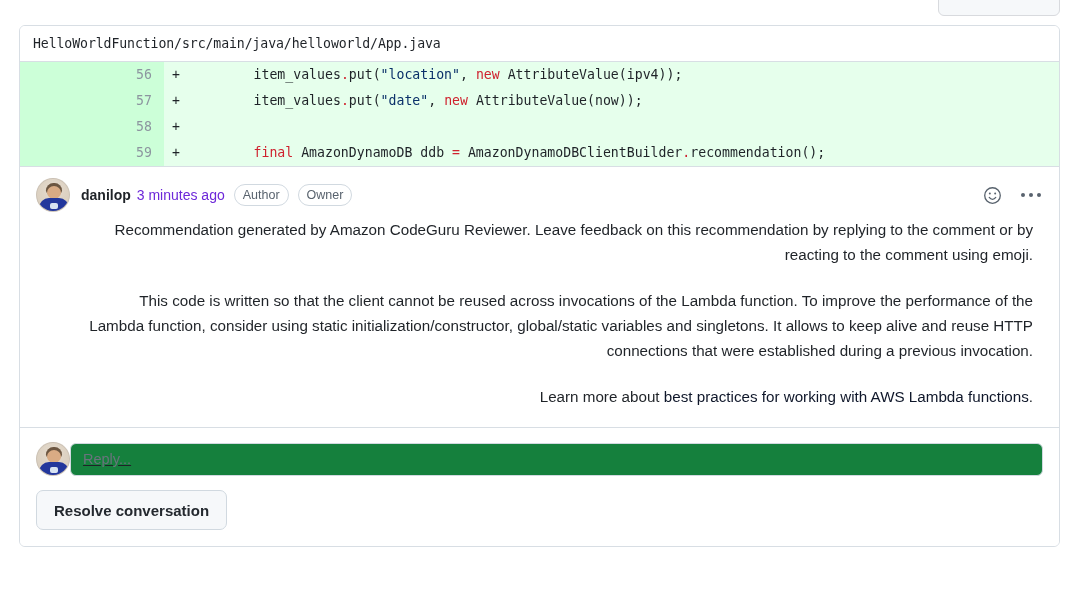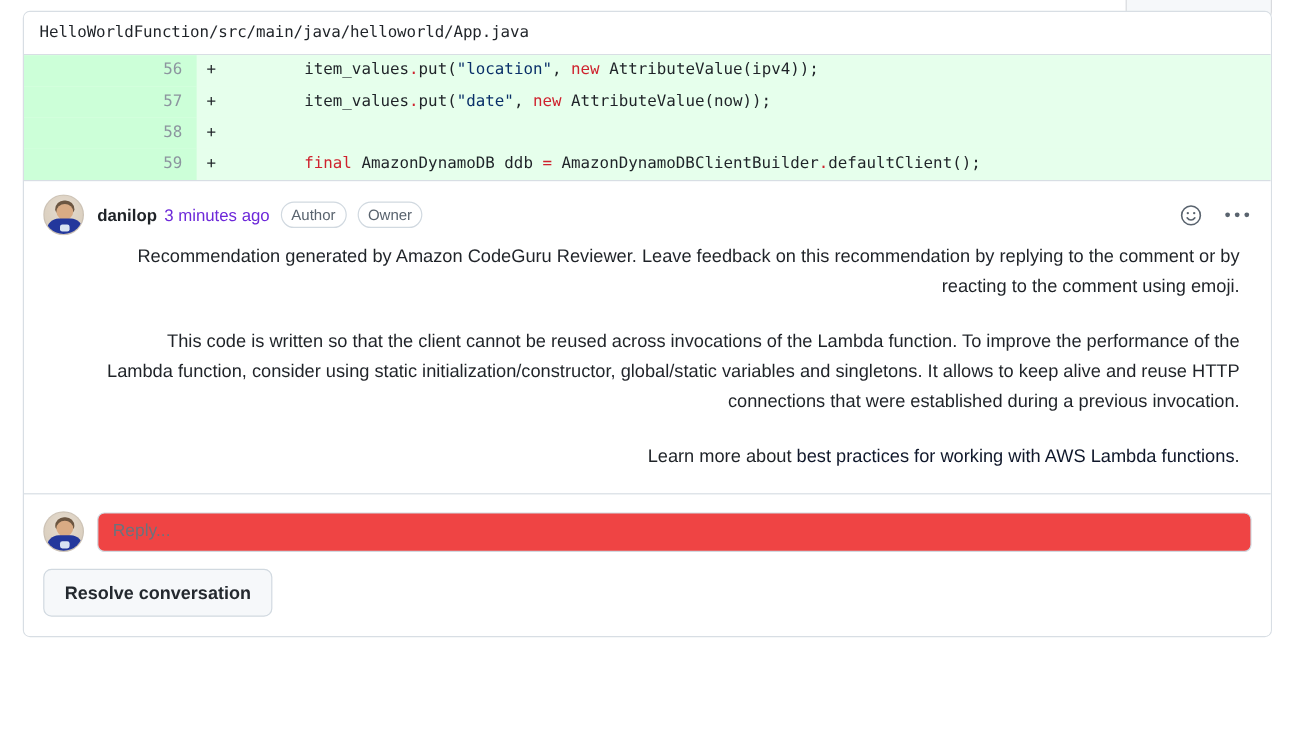--- a/index.html
+++ b/index.html
@@ -23,21 +23,21 @@
     top: -10px; right: 18px;
     width: 122px; height: 26px;
     border: 1px solid #d8dade;
     border-radius: 6px;
     background: #f6f8fa;
   }
 
   
   .thread {
     position: absolute;
-    left: 19px; top: 9px;
+    left: 19px; top: 25px;
     width: 1041px;
     border: 1px solid #d8dee4;
     border-radius: 6px;
     background: #ffffff;
     overflow: hidden;
   }
 
   
   .file-header {
     height: 36px;
@@ -210,30 +210,30 @@
   
   .reply-row {
     border-top: 1px solid #d8dee4;
     background: #ffffff;
     padding: 14px 16px;
     display: flex;
     align-items: center;
   }
   .reply-input {
     flex: 1;
-    margin-left: 11px;
     height: 33px;
     border: 1px solid #d1d9e0;
     border-radius: 6px;
-    background: #ef4444;
+    background: #15803d;
     font-family: "Liberation Sans", sans-serif;
     font-size: 14.5px;
     color: #1f2328;
     padding: 0 12px;
     outline: none;
+    text-decoration: underline;
   }
   .reply-input::placeholder { color: #6a737d; }
 
   
   .resolve-row {
     background: #ffffff;
     padding: 0 16px 16px 16px;
   }
   .resolve-btn {
     display: inline-flex;
@@ -277,21 +277,21 @@
             <td class="code">        <span>item_values</span><span class="tok-dot">.</span><span>put(</span><span class="tok-str">"date"</span><span>, </span><span class="tok-kw">new</span><span> AttributeValue(now));</span></td>
           </tr>
           <tr>
             <td class="ln">58</td>
             <td class="marker">+</td>
             <td class="code"></td>
           </tr>
           <tr>
             <td class="ln">59</td>
             <td class="marker">+</td>
-            <td class="code">        <span class="tok-kw">final</span><span> AmazonDynamoDB ddb </span><span class="tok-op">=</span><span> AmazonDynamoDBClientBuilder</span><span class="tok-dot">.</span><span>defaultClient();</span></td>
+            <td class="code">        <span class="tok-kw">final</span><span> AmazonDynamoDB ddb </span><span class="tok-op">=</span><span> AmazonDynamoDBClientBuilder</span><span class="tok-dot">.</span><span>recommendation();</span></td>
           </tr>
         </tbody>
     </table>
 
     <div class="comment">
       <div class="comment-head">
         <div class="avatar">
           <div class="hair"></div>
           <div class="face"></div>
           <div class="neck"></div>

